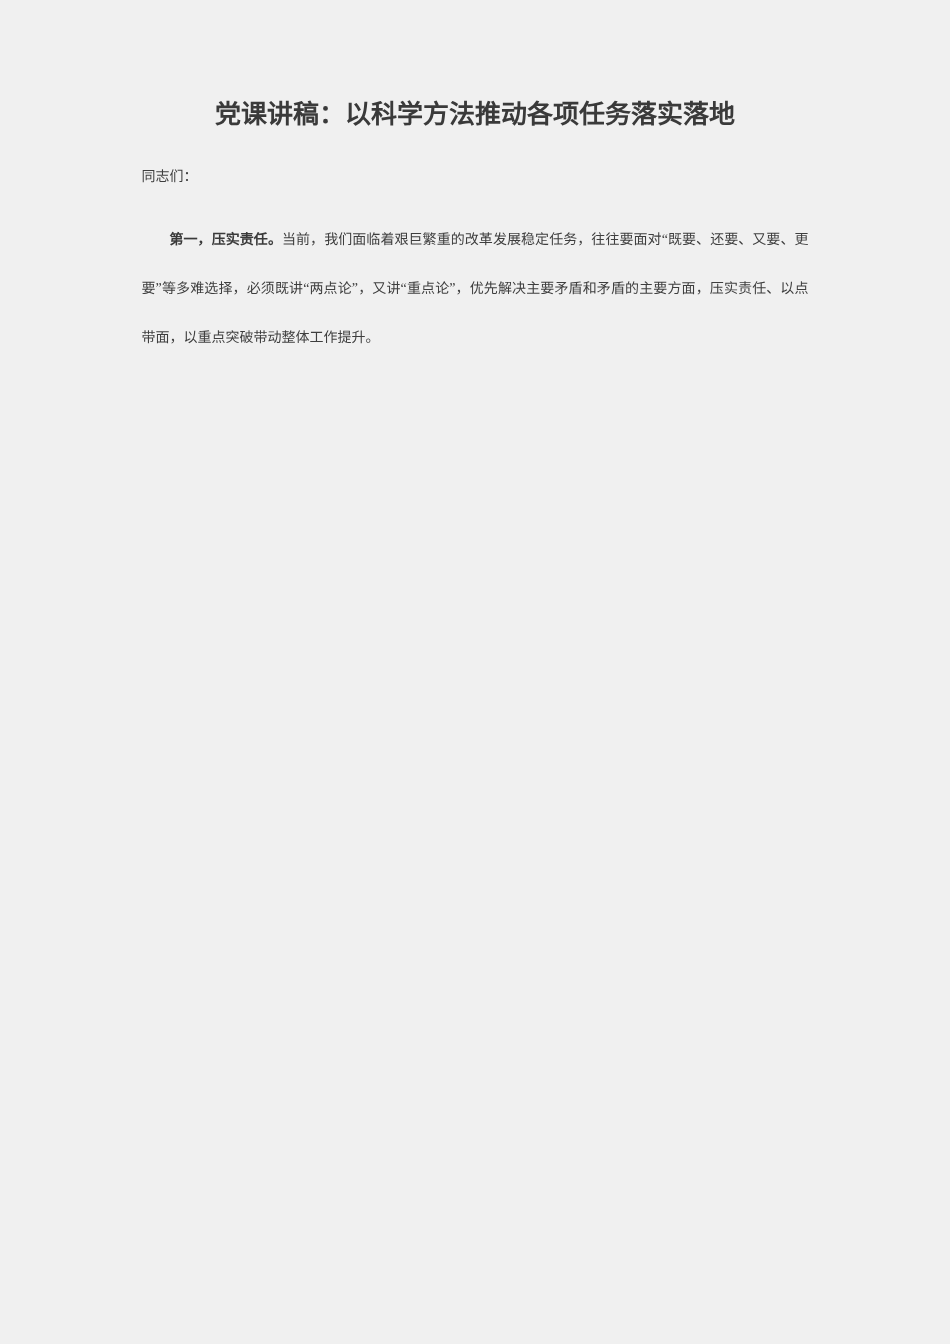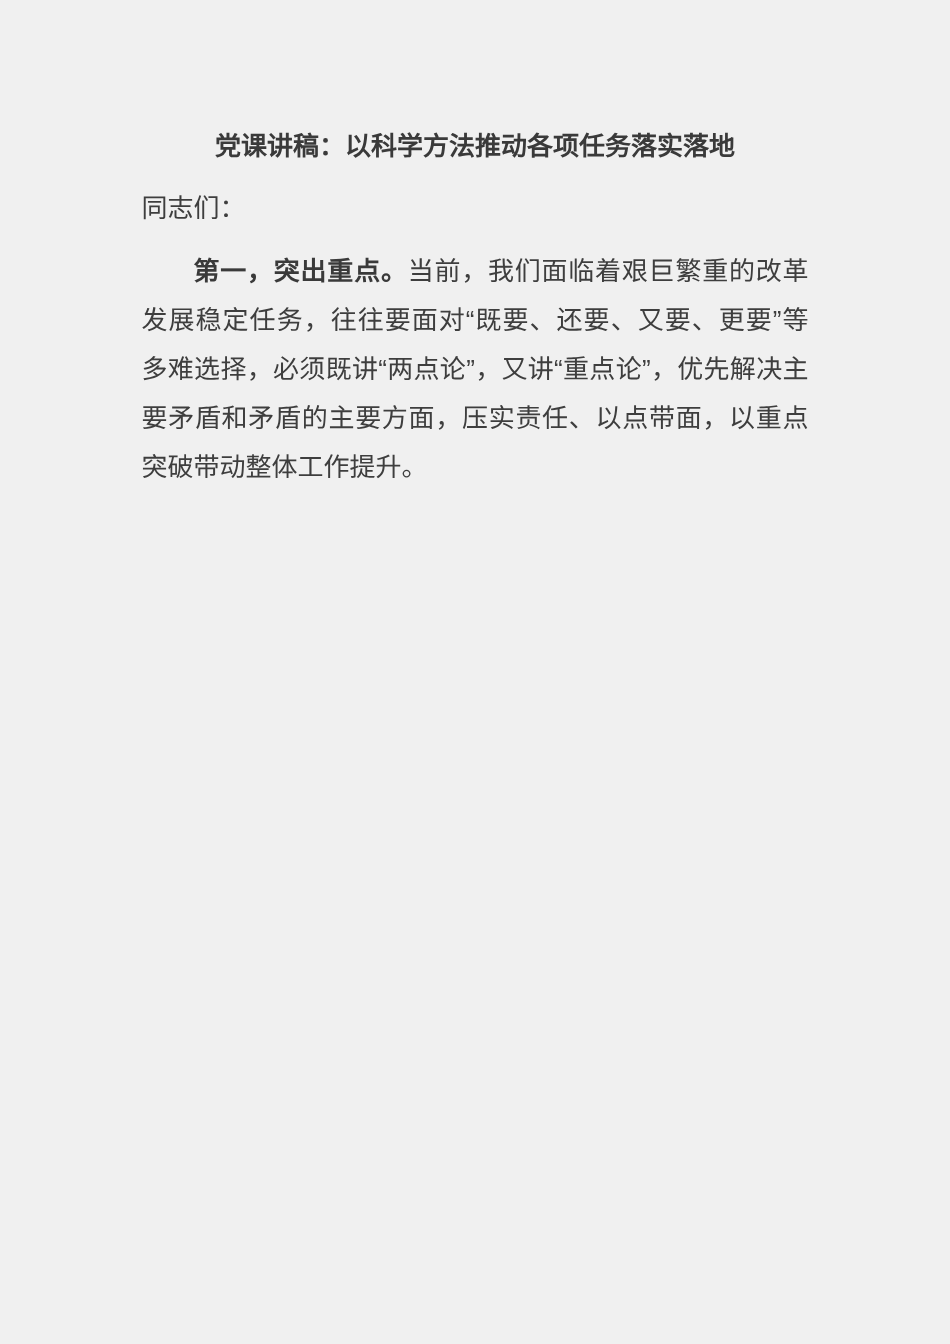--- a/index.html
+++ b/index.html
@@ -10,39 +10,40 @@
     width: 950px;
     height: 1344px;
     background: #f0f0f0;
     font-family: "Liberation Sans", "DejaVu Sans", sans-serif;
     color: #3e3e3e;
     overflow: hidden;
   }
   .page {
     width: 667px;
     margin: 0 auto;
-    padding-top: 120px;
+    padding-top: 88px;
     box-sizing: content-box;
   }
   .doc-title {
     font-size: 26px;
     font-weight: bold;
     line-height: 52px;
     text-align: center;
     margin: 0 0 12px 0;
     color: #3a3a3a;
     letter-spacing: 0px;
   }
   .para {
-    font-size: 26px;
+    font-size: 14px;
     line-height: 49px;
     margin: 0 0 14px 0;
     text-align: justify;
     text-justify: inter-ideograph;
     word-break: break-all;
+    font-family: Liberation Serif, serif;
   }
   .para.indent {
     text-indent: 2em;
   }
   .salutation {
     text-indent: 0;
   }
   .lead-bold {
     font-weight: bold;
     color: #3a3a3a;
@@ -51,14 +52,14 @@
 </head>
 <body>
 
 <div class="page">
   <h1 class="doc-title">党课讲稿：以科学方法推动各项任务落实落地</h1>
 
   <p class="para salutation">同志们：</p>
 
 
 
-  <p class="para indent"><span class="lead-bold">第一，突出重点。</span><span>当前，我们面临着艰巨繁重的改革发展稳定任务，往往要面对“既要、还要、又要、更要”等多难选择，必须既讲“两点论”，又讲“重点论”，优先解决主要矛盾和矛盾的主要方面，压实责任、以点带面，以重点突破带动整体工作提升。</span></p>
+  <p class="para indent"><span class="lead-bold">第一，压实责任。</span><span>当前，我们面临着艰巨繁重的改革发展稳定任务，往往要面对“既要、还要、又要、更要”等多难选择，必须既讲“两点论”，又讲“重点论”，优先解决主要矛盾和矛盾的主要方面，压实责任、以点带面，以重点突破带动整体工作提升。</span></p>
 </div>
 
 </body></html>

